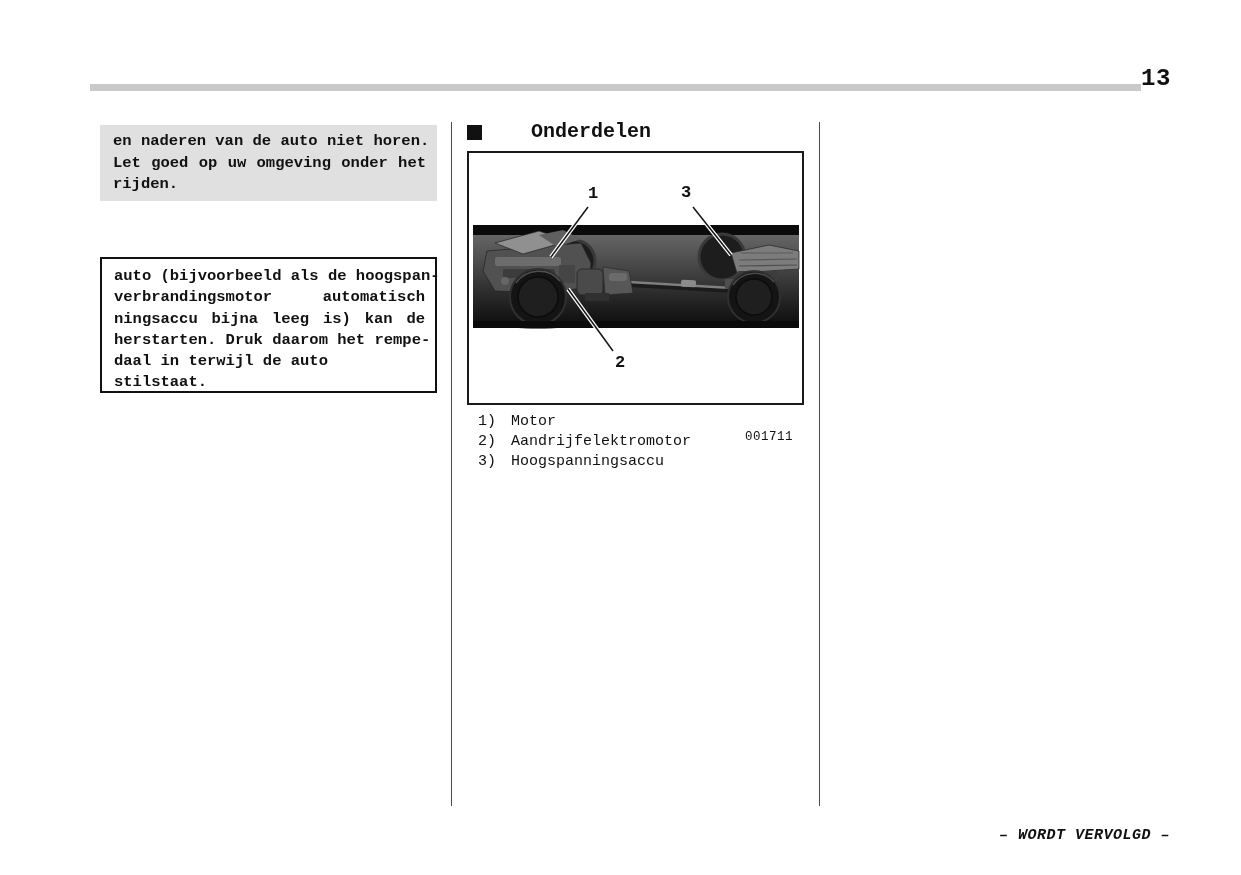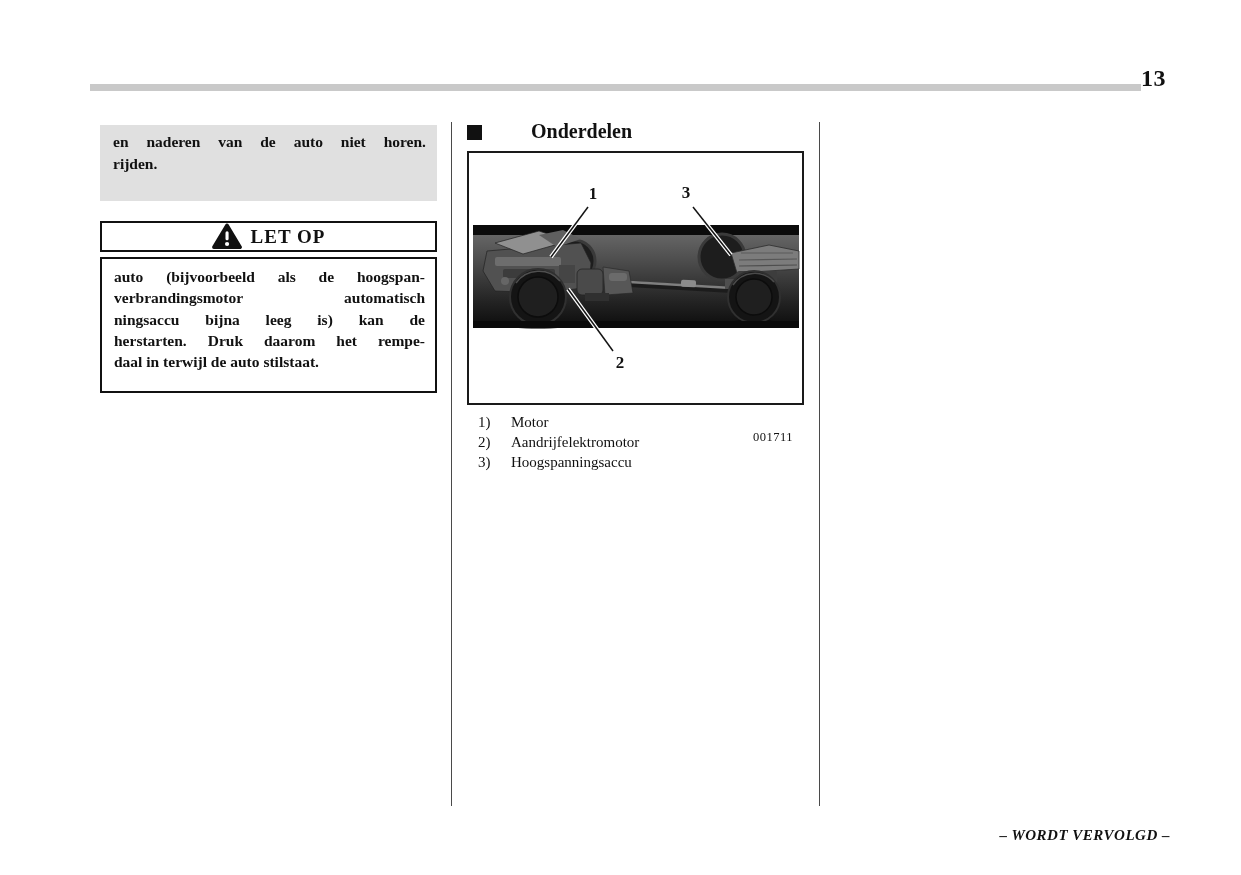--- a/index.html
+++ b/index.html
@@ -2,21 +2,21 @@
 <html style="--rule-gray: #c9c9c9; --highlight-bg: #e0e0e0; --text-black: #111111; --divider-gray: #4a4a4a;"><head>
 <meta charset="utf-8">
 <style>
   * { margin: 0; padding: 0; box-sizing: border-box; }
   html, body { background: #ffffff; }
   .page {
     position: relative;
     width: 1241px;
     height: 875px;
     background: #ffffff;
-    font-family: Liberation Serif, serif;
+    font-family: Liberation Mono, monospace;
     color: var(--text-black, #111111);
     overflow: hidden;
   }
 
   
   .top-rule {
     position: absolute;
     left: 90px; top: 84px;
     width: 1051px; height: 7px;
     background: var(--rule-gray, #c9c9c9);
@@ -149,33 +149,24 @@
 <div class="page">
 
   <div class="top-rule"></div>
   <div class="page-number">13</div>
 
   <div class="v-rule left"></div>
   <div class="v-rule right"></div>
 
   <div class="highlight-block">
     <div class="jline">en naderen van de auto niet horen.</div>
+    <div class="jline">Let goed op uw omgeving onder het</div>
     <div class="lline">rijden.</div>
   </div>
 
-  <div class="warning-title-box">
-    <span style="display:inline-flex;">
-      <svg width="30" height="27" viewBox="0 0 30 27">
-        <path d="M15 2.2 L28.2 24.2 L1.8 24.2 Z" fill="#111" stroke="#111" stroke-width="3.4" stroke-linejoin="round"></path>
-        <rect x="13.5" y="8.2" width="3.1" height="9.1" rx="1.5" fill="#fff"></rect>
-        <circle cx="15.05" cy="21" r="2.1" fill="#fff"></circle>
-      </svg>
-    </span>
-    <span class="title">LET OP</span>
-  </div>
 
   <div class="warning-body-box">
     <div class="jline">auto (bijvoorbeeld als de hoogspan-</div>
     <div class="jline">verbrandingsmotor automatisch</div>
     <div class="jline">ningsaccu bijna leeg is) kan de</div>
     <div class="jline">herstarten. Druk daarom het rempe-</div>
     <div class="lline">daal in terwijl de auto stilstaat.</div>
   </div>
 
   <div class="section-heading">

